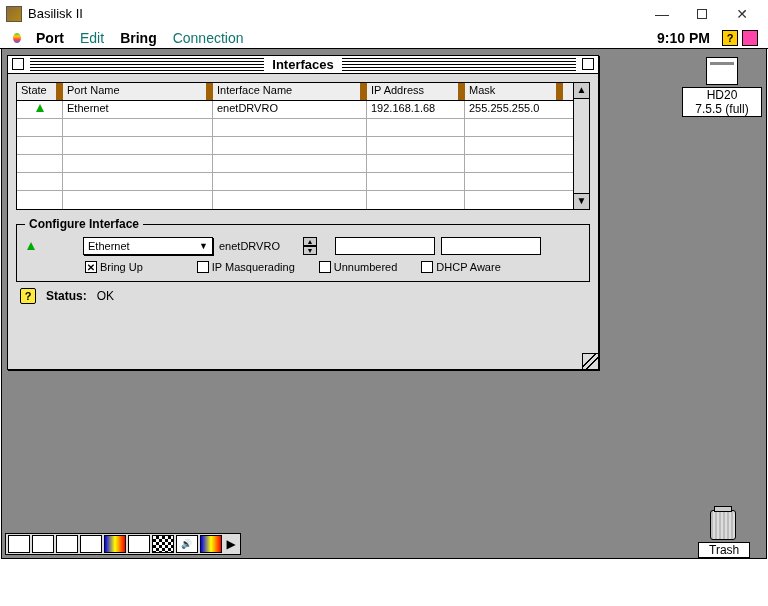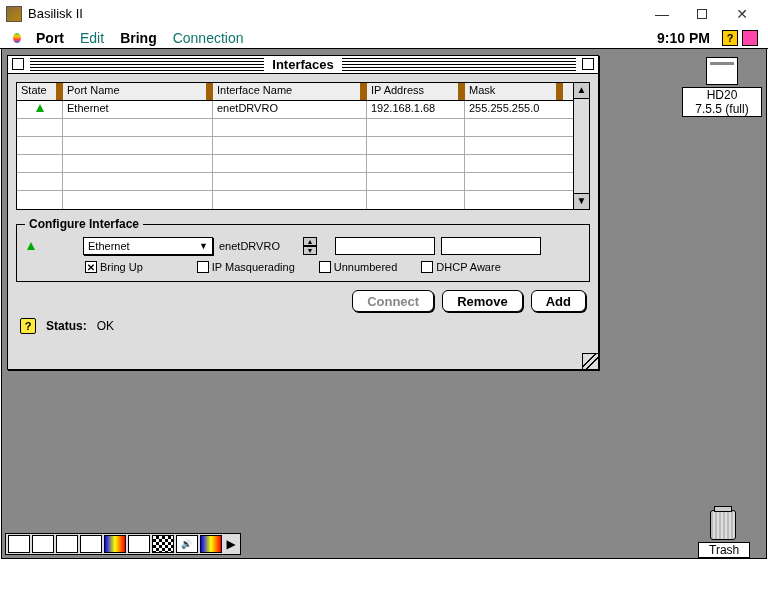--- a/index.html
+++ b/index.html
@@ -512,25 +512,20 @@
             <span>Unnumbered</span>
           </span>
           <span style="width:14px"></span>
           <span class="chk-label">
             <span class="checkbox"></span>
             <span>DHCP Aware</span>
           </span>
         </div>
       </div>
 
-      <div class="buttons-row">
-        <button class="btn disabled">Connect</button>
-        <button class="btn">Remove</button>
-        <button class="btn">Add</button>
-      </div>
 
       <div class="status-row">
         <div class="help-icon">?</div>
         <span class="status-label">Status:</span>
         <span>OK</span>
       </div>
     </div>
     <div class="grow-handle"></div>
   </div>
 

